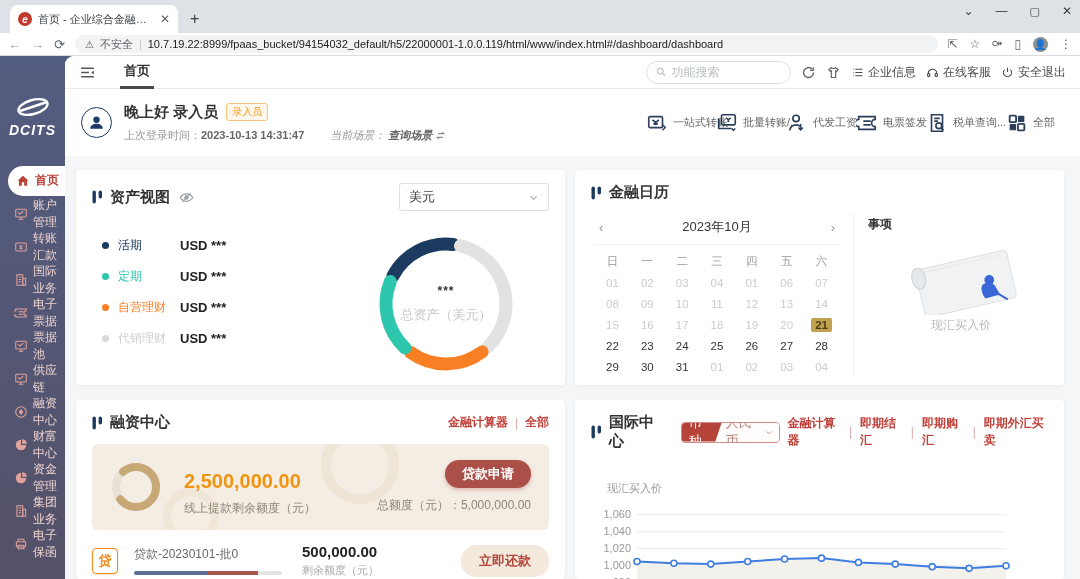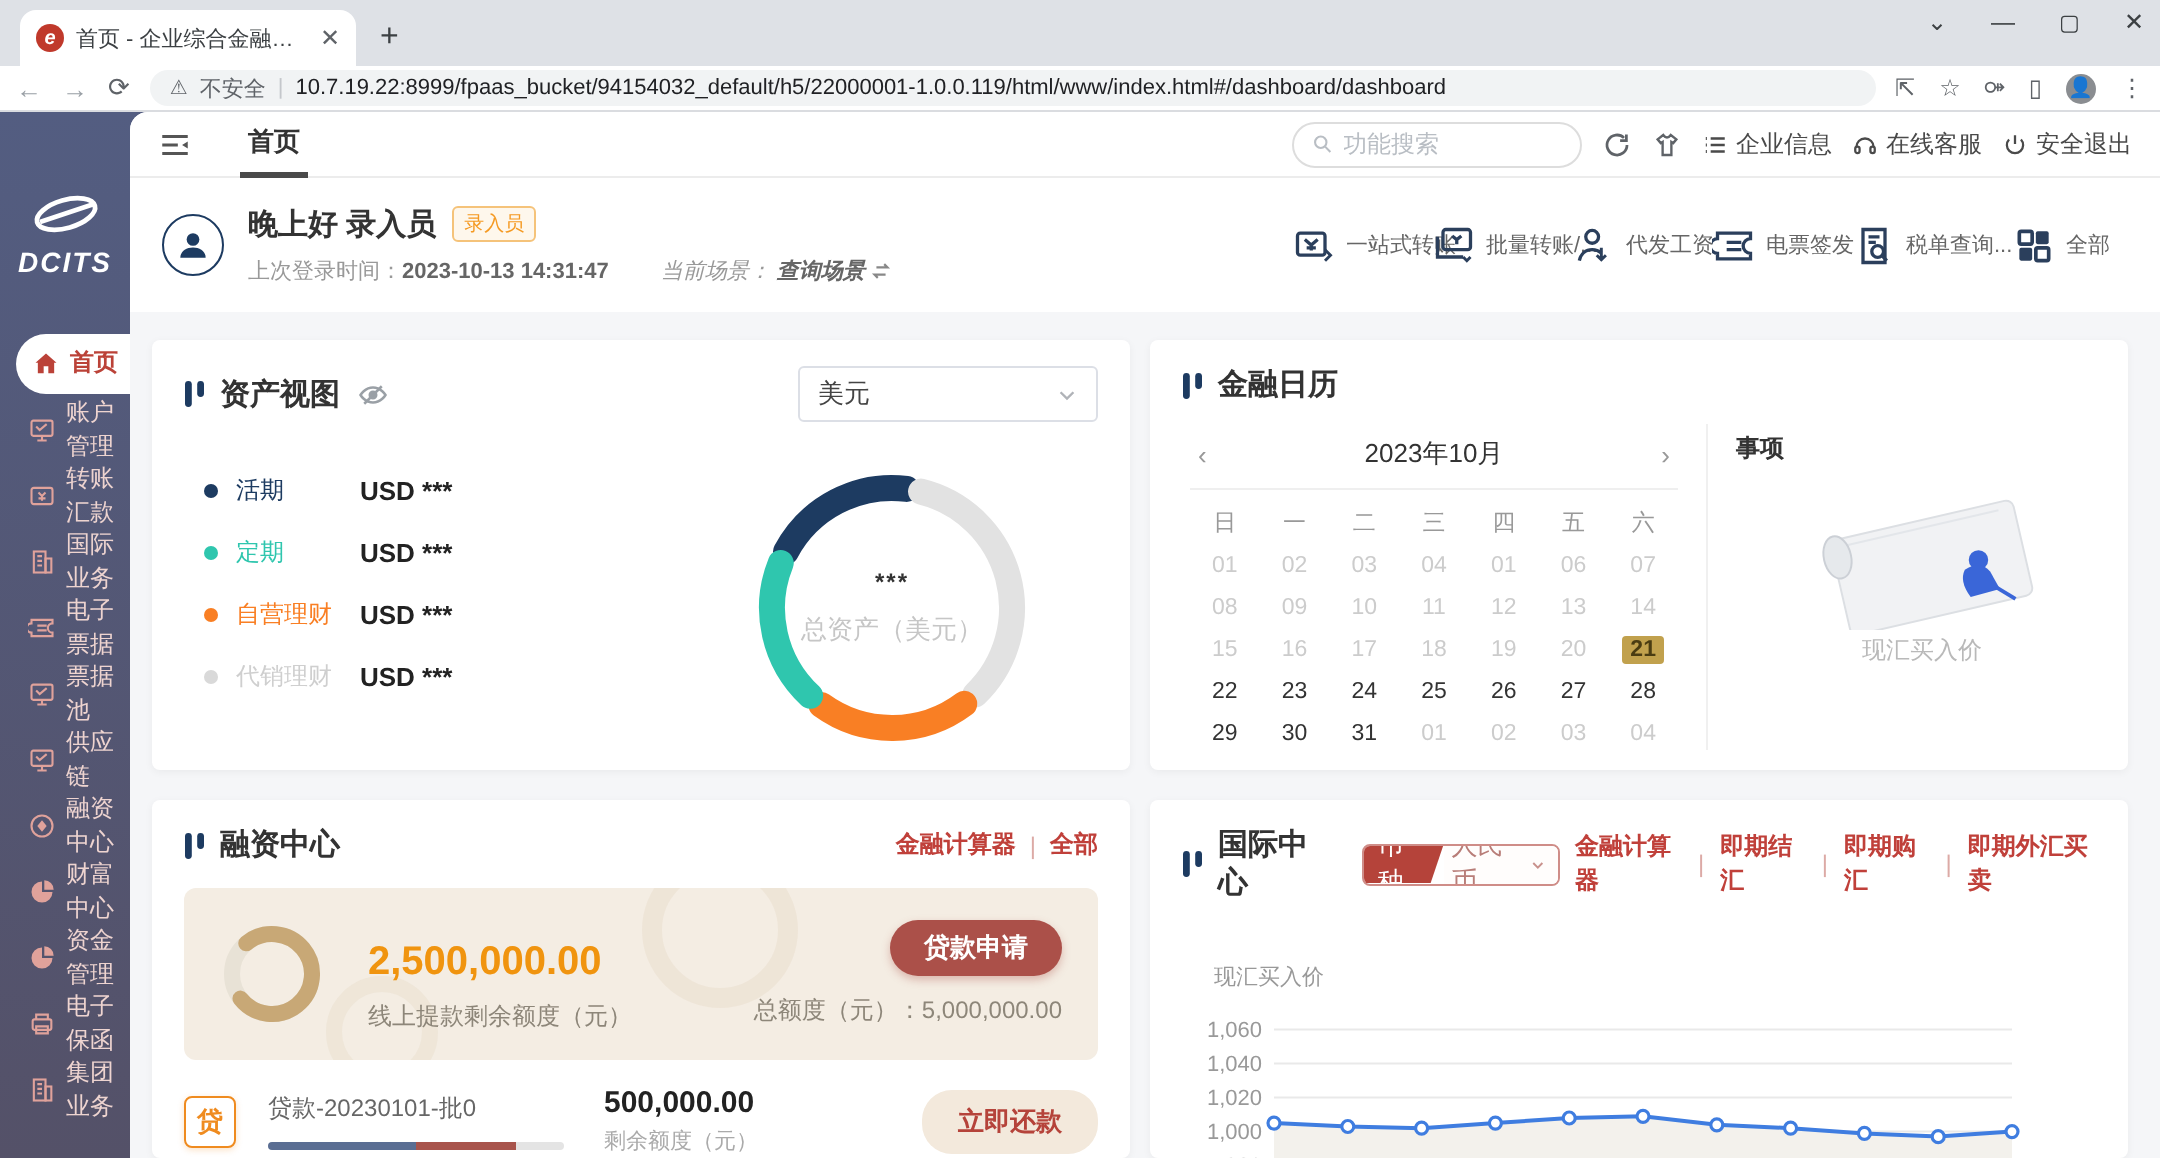--- a/index.html
+++ b/index.html
@@ -304,35 +304,35 @@
               <svg viewBox="0 0 24 24" fill="currentColor">
                 <path d="M12 3a9 9 0 1 0 9 9h-9z"></path>
                 <path d="M14 2v8h8a8 8 0 0 0-8-8z"></path>
               </svg>
             </span>
             <span>资金管理</span>
           </div>
           <div class="mitem">
             <span class="micon">
               <svg viewBox="0 0 24 24" fill="none" stroke="currentColor" stroke-width="1.8">
-                <rect x="4" y="8" width="16" height="9" rx="1.5"></rect>
-                <path d="M7 8V4h10v4M7 14h10v6H7z"></path>
-              </svg>
-            </span>
-            <span>电子保函</span>
-          </div>
-          <div class="mitem">
-            <span class="micon">
-              <svg viewBox="0 0 24 24" fill="none" stroke="currentColor" stroke-width="1.8">
                 <rect x="5" y="3" width="10" height="18"></rect>
                 <rect x="15" y="9" width="5" height="12"></rect>
                 <path d="M8 7h4M8 11h4M8 15h4"></path>
               </svg>
             </span>
             <span>集团业务</span>
+          </div>
+          <div class="mitem">
+            <span class="micon">
+              <svg viewBox="0 0 24 24" fill="none" stroke="currentColor" stroke-width="1.8">
+                <rect x="4" y="8" width="16" height="9" rx="1.5"></rect>
+                <path d="M7 8V4h10v4M7 14h10v6H7z"></path>
+              </svg>
+            </span>
+            <span>电子保函</span>
           </div>
         </div>
     </div>
 
     <div class="main">
 
       <div class="appbar">
         <span class="burger">
           <svg viewBox="0 0 24 24" fill="none" stroke="currentColor" stroke-width="2">
               <path d="M3 6h18M3 12h11M3 18h18"></path>

